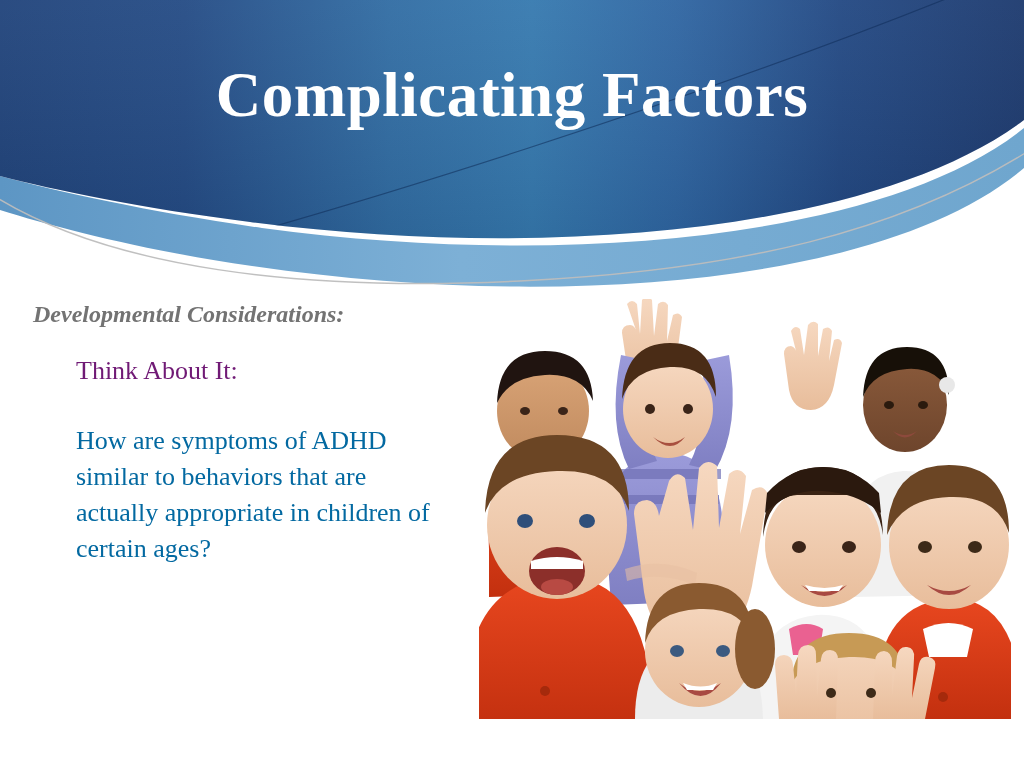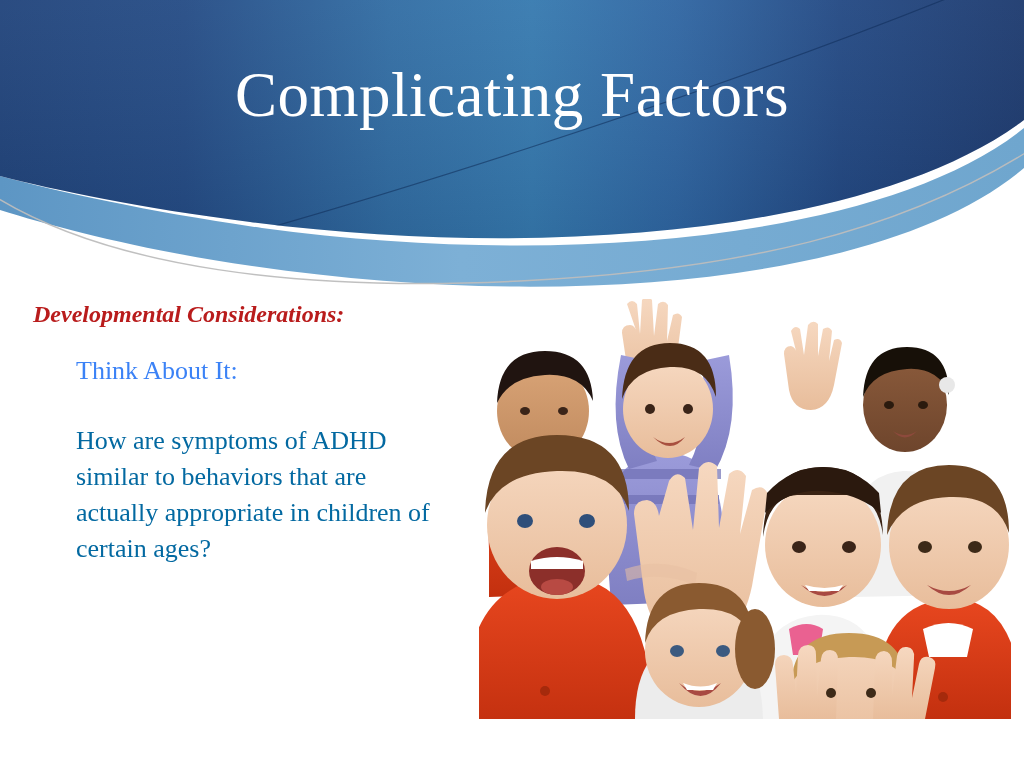--- a/index.html
+++ b/index.html
@@ -33,50 +33,50 @@
   
   #slide-title {
     position: absolute;
     left: 0;
     top: 62px;
     width: 1024px;
     text-align: center;
     color: #ffffff;
     font-family: "Liberation Serif", "DejaVu Serif", serif;
     font-size: 63px;
-    font-weight: 400;
+    font-weight: 700;
     letter-spacing: 0.5px;
     line-height: 1.05;
     white-space: nowrap;
   }
 
   
   #body-column {
     position: absolute;
     left: 33px;
     top: 300px;
     width: 420px;
   }
   #considerations-heading {
     font-family: "Liberation Serif", "DejaVu Serif", serif;
     font-weight: bold;
     font-style: italic;
     font-size: 24px;
-    color: #b91c1c;
+    color: #737373;
     line-height: 1.2;
     margin: 0 0 26px 0;
   }
   #think-block {
     margin-left: 43px;
   }
   #think-about-it {
     font-family: "Liberation Serif", "DejaVu Serif", serif;
     font-size: 26px;
     font-weight: 400;
-    color: #3b82f6;
+    color: #701a75;
     line-height: 1.25;
     margin: 0 0 36px 0;
   }
   #adhd-question {
     font-family: "Liberation Serif", "DejaVu Serif", serif;
     font-size: 26px;
     font-weight: 400;
     color: #0369a1;
     line-height: 1.38;
     margin: 0;

